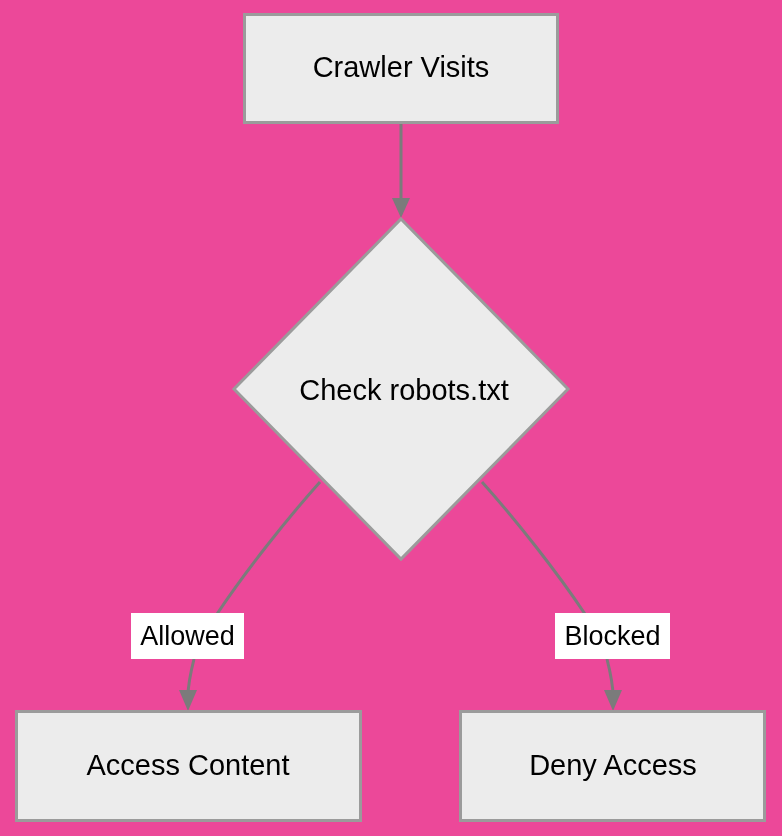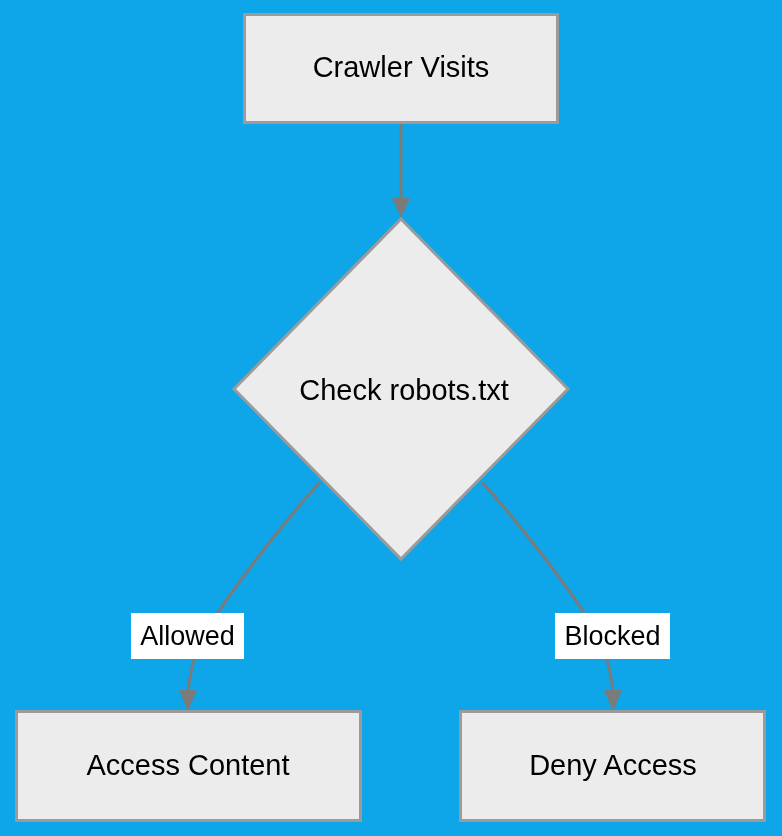--- a/index.html
+++ b/index.html
@@ -10,21 +10,21 @@
   body {
     width: 782px;
     height: 836px;
     overflow: hidden;
     font-family: "Liberation Sans", sans-serif;
   }
   #flowchart-canvas {
     position: relative;
     width: 782px;
     height: 836px;
-    background: #0ea5e9;
+    background: #ec4899;
   }
   svg.diagram {
     position: absolute;
     left: 0;
     top: 0;
     width: 782px;
     height: 836px;
     display: block;
   }
   .node-shape {

